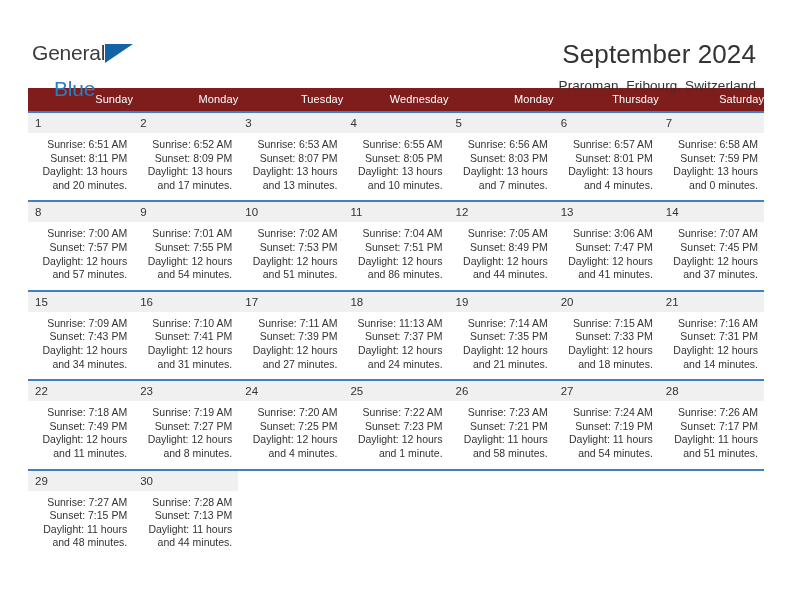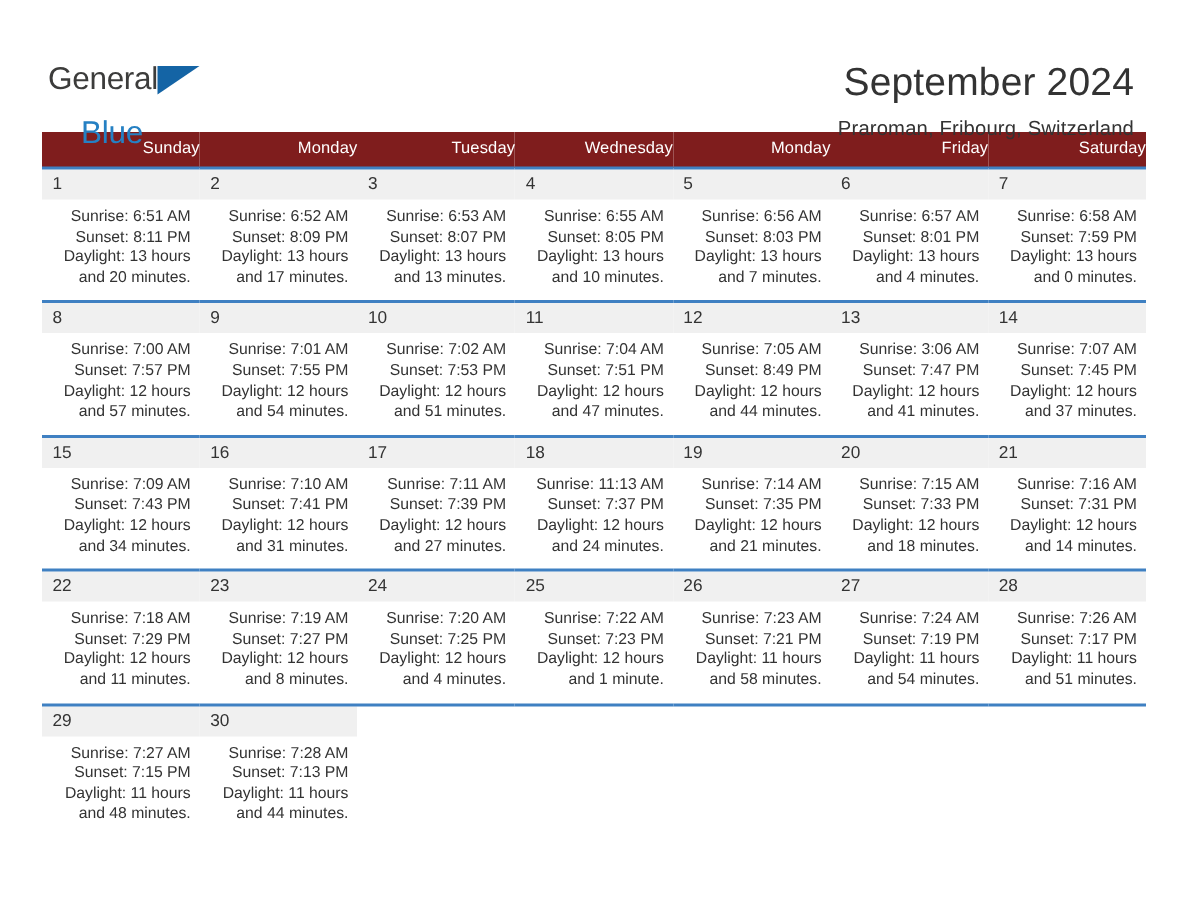--- a/index.html
+++ b/index.html
@@ -141,21 +141,21 @@
   </div>
 
   <table class="calendar">
     <thead>
       <tr id="weekday-header-row">
           <th>Sunday</th>
           <th>Monday</th>
           <th>Tuesday</th>
           <th>Wednesday</th>
           <th>Monday</th>
-          <th>Friday</th>
+          <th>Thursday</th>
           <th>Saturday</th>
         </tr>
     </thead>
     <tbody id="calendar-body">
         <tr class="week-row">
           <td>
             <div class="daynum">1</div>
             <div class="info">
               <div>Sunrise: 6:51 AM</div>
               <div>Sunset: 8:11 PM</div>
@@ -245,21 +245,21 @@
               <div>Daylight: 12 hours</div>
               <div>and 51 minutes.</div>
             </div>
           </td>
           <td>
             <div class="daynum">11</div>
             <div class="info">
               <div>Sunrise: 7:04 AM</div>
               <div>Sunset: 7:51 PM</div>
               <div>Daylight: 12 hours</div>
-              <div>and 47 minutes.</div>
+              <div>and 86 minutes.</div>
             </div>
           </td>
           <td>
             <div class="daynum">12</div>
             <div class="info">
               <div>Sunrise: 7:05 AM</div>
               <div>Sunset: 8:49 PM</div>
               <div>Daylight: 12 hours</div>
               <div>and 44 minutes.</div>
             </div>
@@ -346,21 +346,21 @@
               <div>Daylight: 12 hours</div>
               <div>and 14 minutes.</div>
             </div>
           </td>
         </tr>
         <tr class="week-row">
           <td>
             <div class="daynum">22</div>
             <div class="info">
               <div>Sunrise: 7:18 AM</div>
-              <div>Sunset: 7:29 PM</div>
+              <div>Sunset: 7:49 PM</div>
               <div>Daylight: 12 hours</div>
               <div>and 11 minutes.</div>
             </div>
           </td>
           <td>
             <div class="daynum">23</div>
             <div class="info">
               <div>Sunrise: 7:19 AM</div>
               <div>Sunset: 7:27 PM</div>
               <div>Daylight: 12 hours</div>

